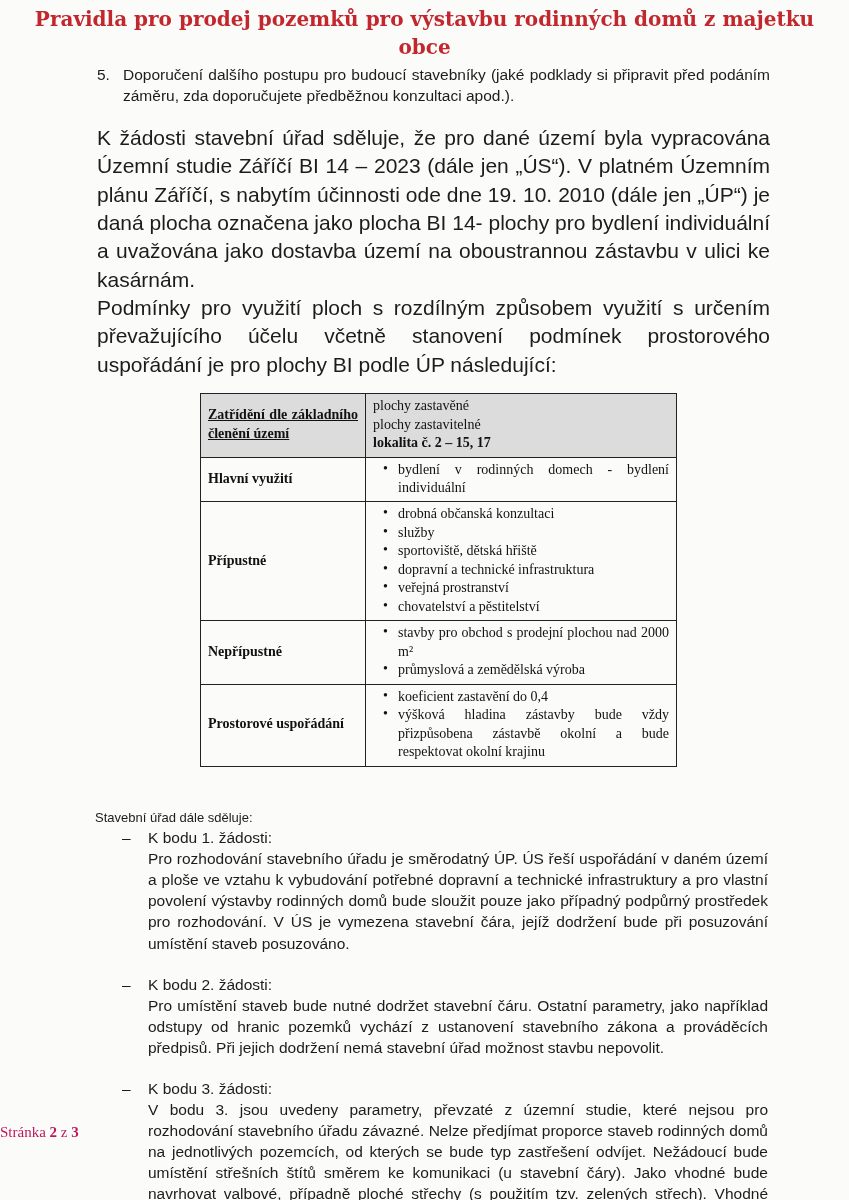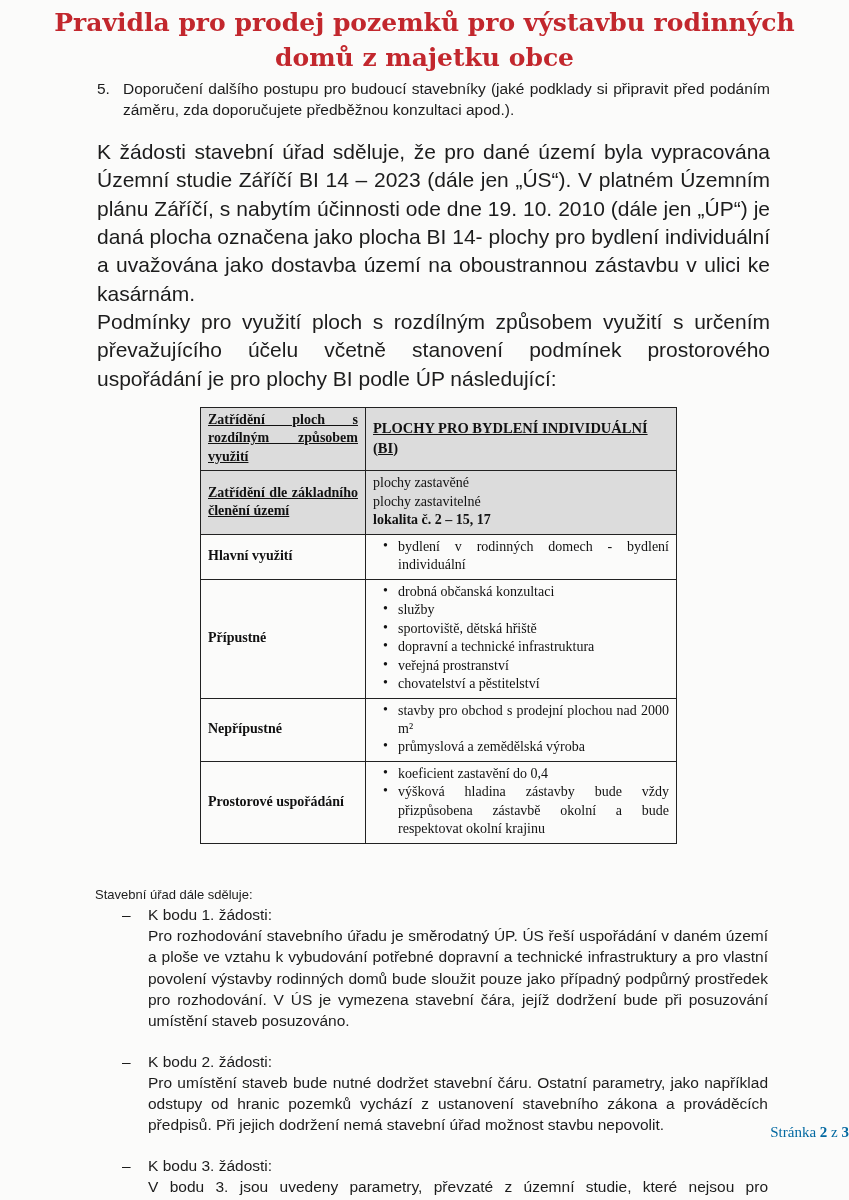--- a/index.html
+++ b/index.html
@@ -11,21 +11,21 @@
     overflow: hidden;
   }
   .page { position: relative; width: 849px; height: 1200px; }
 
   
   .doc-title {
     margin: 6px 20px 4px 20px;
     text-align: center;
     font-family: "DejaVu Serif", serif;
     font-weight: bold;
-    font-size: 25px;
+    font-size: 20px;
     line-height: 1.38;
     color: #c2272d;
   }
   .doc-title span { display: block; }
 
   
   .numbered-item {
     display: flex;
     margin: 0 79px 17px 97px;
     font-size: 15.5px;
@@ -84,24 +84,24 @@
   .dash-item .dash { flex: 0 0 26px; }
   .dash-item .dash-body { flex: 1; }
   .dash-item .dash-heading { margin: 0; }
   .dash-item p.body-par { margin: 0; text-align: justify; }
 
   
   .page-footer {
     position: absolute;
     left: 0; right: 0;
     top: 1118px;
-    text-align: right;
+    text-align: left;
     font-family: "Liberation Serif", serif;
     font-size: 15px;
-    color: #0369a1;
+    color: #be185d;
   }
   .page-footer b { font-weight: bold; }
 </style>
 </head>
 <body>
 
 <div class="page">
 
   <h1 class="doc-title">
     <span>Pravidla pro prodej pozemků pro výstavbu rodinných domů z majetku obce</span>
@@ -112,28 +112,20 @@
     <p class="item-text">Doporučení dalšího postupu pro budoucí stavebníky (jaké podklady si připravit před podáním záměru, zda doporučujete předběžnou konzultaci apod.).</p>
   </div>
 
   <div class="intro">
     <p>K žádosti stavební úřad sděluje, že pro dané území byla vypracována Územní studie Záříčí BI 14 – 2023 (dále jen „ÚS“). V platném Územním plánu Záříčí, s nabytím účinnosti ode dne 19. 10. 2010 (dále jen „ÚP“) je daná plocha označena jako plocha BI 14- plochy pro bydlení individuální a uvažována jako dostavba území na oboustrannou zástavbu v ulici ke kasárnám.</p>
     <p>Podmínky pro využití ploch s rozdílným způsobem využití s určením převažujícího účelu včetně stanovení podmínek prostorového uspořádání je pro plochy BI podle ÚP následující:</p>
   </div>
 
   <table class="usage-table">
     <tbody>
-      <tr>
-        <td class="col-label shaded cell-just">
-          <span class="lbl u">Zatřídění ploch s rozdílným způsobem využití</span>
-        </td>
-        <td class="shaded">
-          <span class="tbl-head-right">PLOCHY PRO BYDLENÍ INDIVIDUÁLNÍ (BI)</span>
-        </td>
-      </tr>
       <tr>
         <td class="col-label shaded cell-just">
           <span class="lbl u">Zatřídění dle základního členění území</span>
         </td>
         <td class="shaded">
           <span class="plain-line">plochy zastavěné</span>
           <span class="plain-line">plochy zastavitelné</span>
           <span class="bold-line">lokalita č. 2 – 15, 17</span>
         </td>
       </tr>

